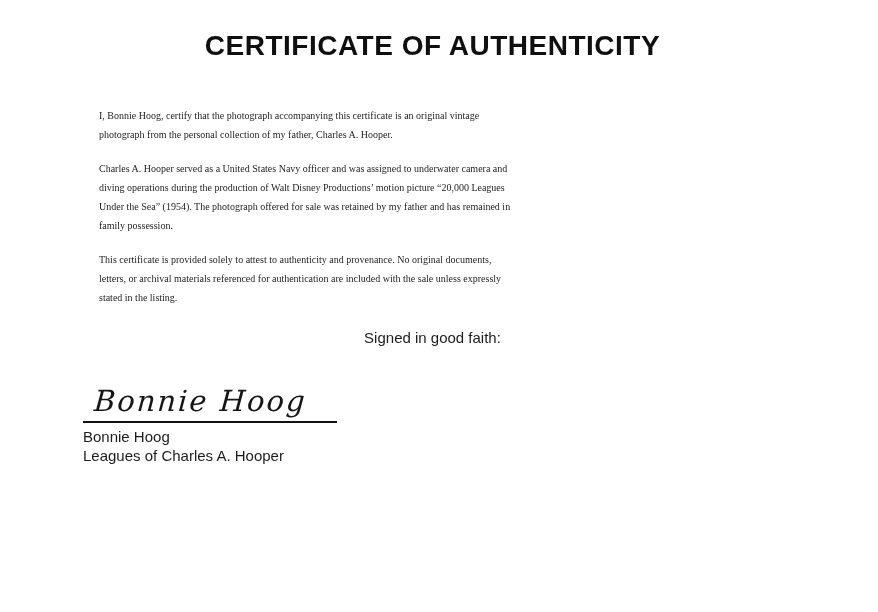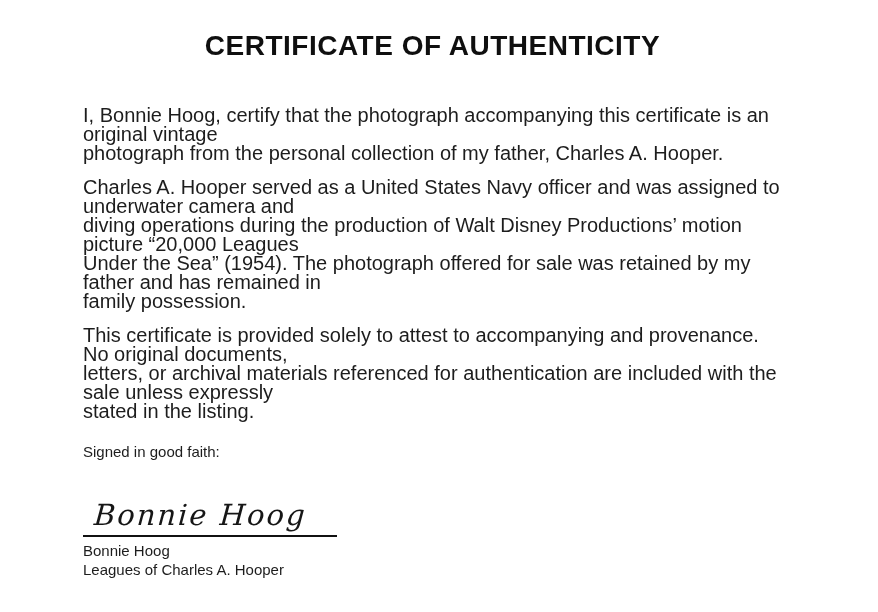--- a/index.html
+++ b/index.html
@@ -21,29 +21,31 @@
   .doc-title {
     margin: 0 0 44px 0;
     text-align: center;
     font-size: 28px;
     line-height: 32px;
     font-weight: bold;
     letter-spacing: 0.5px;
     color: #0f0f0f;
   }
   .para {
-    margin: 0 0 15px 0;
-    font-size: 20px;
+    margin: 0 0 15px 16px;
+    font-size: 10px;
     line-height: 19px;
     white-space: pre-line;
+    font-family: Liberation Serif, serif;
   }
   .closing {
     margin: 21px 0 0 0;
     font-size: 15px;
     line-height: 19px;
+    text-align: center;
   }
   .signature-block {
     margin-top: 38px;
   }
   .signature-script {
     padding-left: 10px;
     font-family: "DejaVu Serif", serif;
     font-style: italic;
     font-size: 29px;
     line-height: 32px;
@@ -76,21 +78,21 @@
   <div class="body">
     <div class="para">I, Bonnie Hoog, certify that the photograph accompanying this certificate is an original vintage
 photograph from the personal collection of my father, Charles A. Hooper.</div>
 
     <div class="para">Charles A. Hooper served as a United States Navy officer and was assigned to underwater camera and
 diving operations during the production of Walt Disney Productions’ motion picture “20,000 Leagues
 Under the Sea” (1954). The photograph offered for sale was retained by my father and has remained in
 family possession.</div>
 
 
-    <div class="para">This certificate is provided solely to attest to accompanying and provenance. No original documents,
+    <div class="para">This certificate is provided solely to attest to authenticity and provenance. No original documents,
 letters, or archival materials referenced for authentication are included with the sale unless expressly
 stated in the listing.</div>
 
     <div class="closing">Signed in good faith:</div>
   </div>
 
   <div class="signature-block">
     <div class="signature-script">Bonnie Hoog</div>
 
     <hr class="signature-rule">

